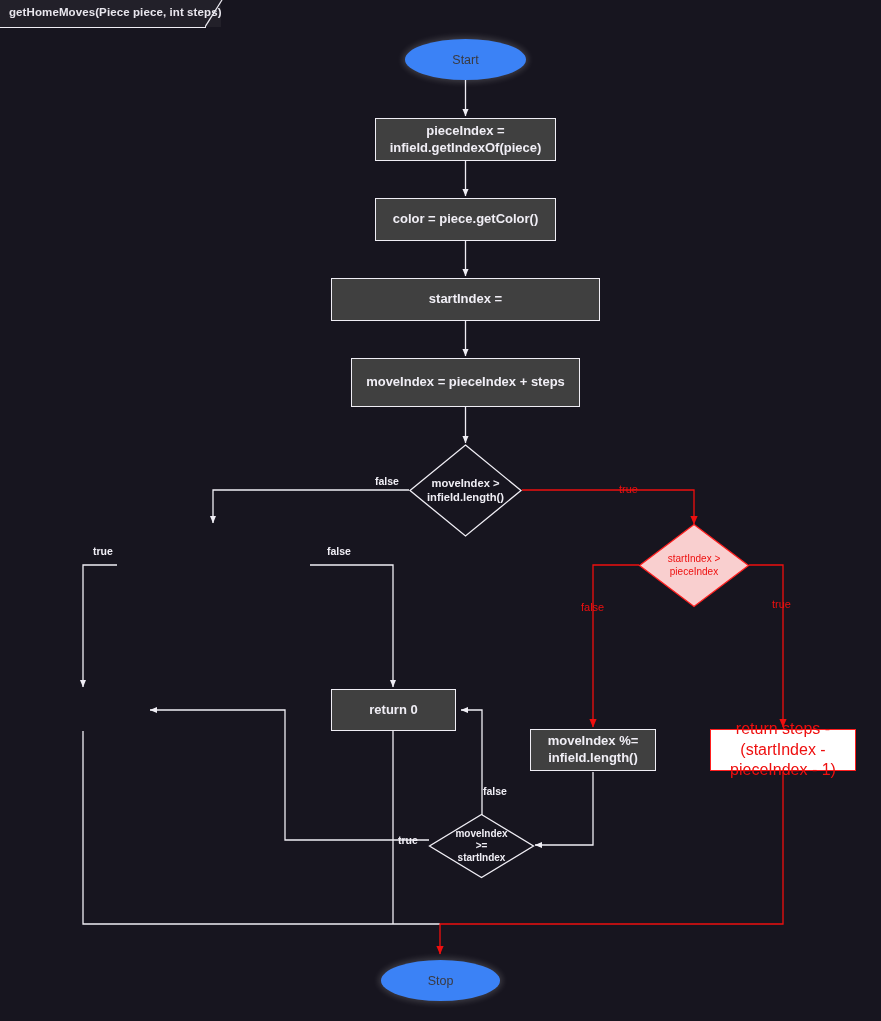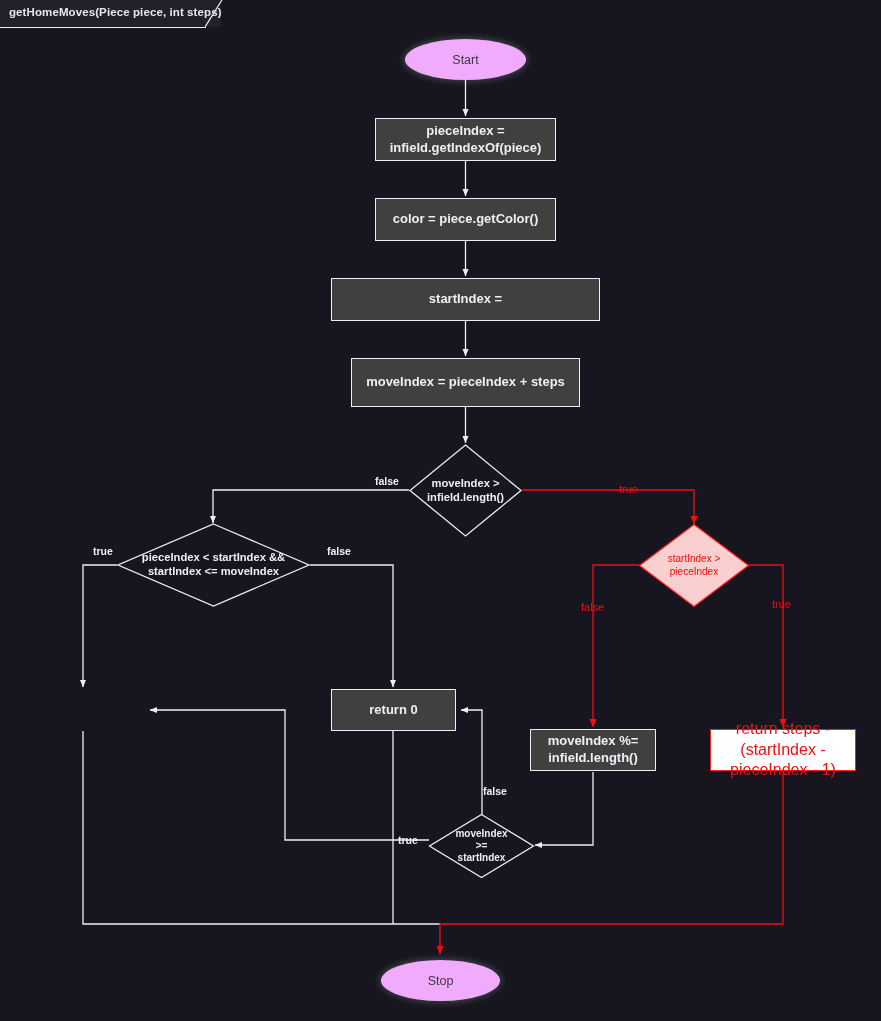--- a/index.html
+++ b/index.html
@@ -70,21 +70,21 @@
     z-index: 2;
   }
   .node .txt {
     display: block;
     line-height: 1.28;
     padding: 0 4px;
   }
 
   .terminal {
     border-radius: 50%;
-    background: #f0abfc;
+    background: #3b82f6;
     color: #3a3a40;
     font-size: 12.5px;
     box-shadow: 0 0 6px 2px rgba(255,255,255,0.18);
   }
 
   .process {
     background: #404040;
     border: 1.4px solid #f0eef5;
     color: #f0eef5;
     font-size: 13px;
@@ -235,31 +235,20 @@
       <polygon points="57.5,2 113,47.5 57.5,93 2,47.5" fill="none" stroke="#f0eef5" stroke-width="1.3"></polygon>
     </svg>
     <div class="dlabel">
       <div>
         <span>moveIndex &gt;</span><br>
         <span>infield.length()</span>
       </div>
     </div>
   </div>
 
-  <div class="decision" style="left:116px; top:522px; width:195px; height:86px;">
-    <svg width="195" height="86">
-      <polygon points="97.5,2 193,43 97.5,84 2,43" fill="none" stroke="#f0eef5" stroke-width="1.3"></polygon>
-    </svg>
-    <div class="dlabel">
-      <div>
-        <span>pieceIndex &lt; startIndex &amp;&amp;</span><br>
-        <span>startIndex &lt;= moveIndex</span>
-      </div>
-    </div>
-  </div>
 
   <div class="decision alert" style="left:638px; top:523px; width:112px; height:85px;">
     <svg width="112" height="85">
       <polygon points="56,1.5 110.5,42.5 56,83.5 1.5,42.5" fill="#f9cfcf" stroke="#ff1f1f" stroke-width="1.3"></polygon>
     </svg>
     <div class="dlabel">
       <div>
         <span>startIndex &gt;</span><br>
         <span>pieceIndex</span>
       </div>

